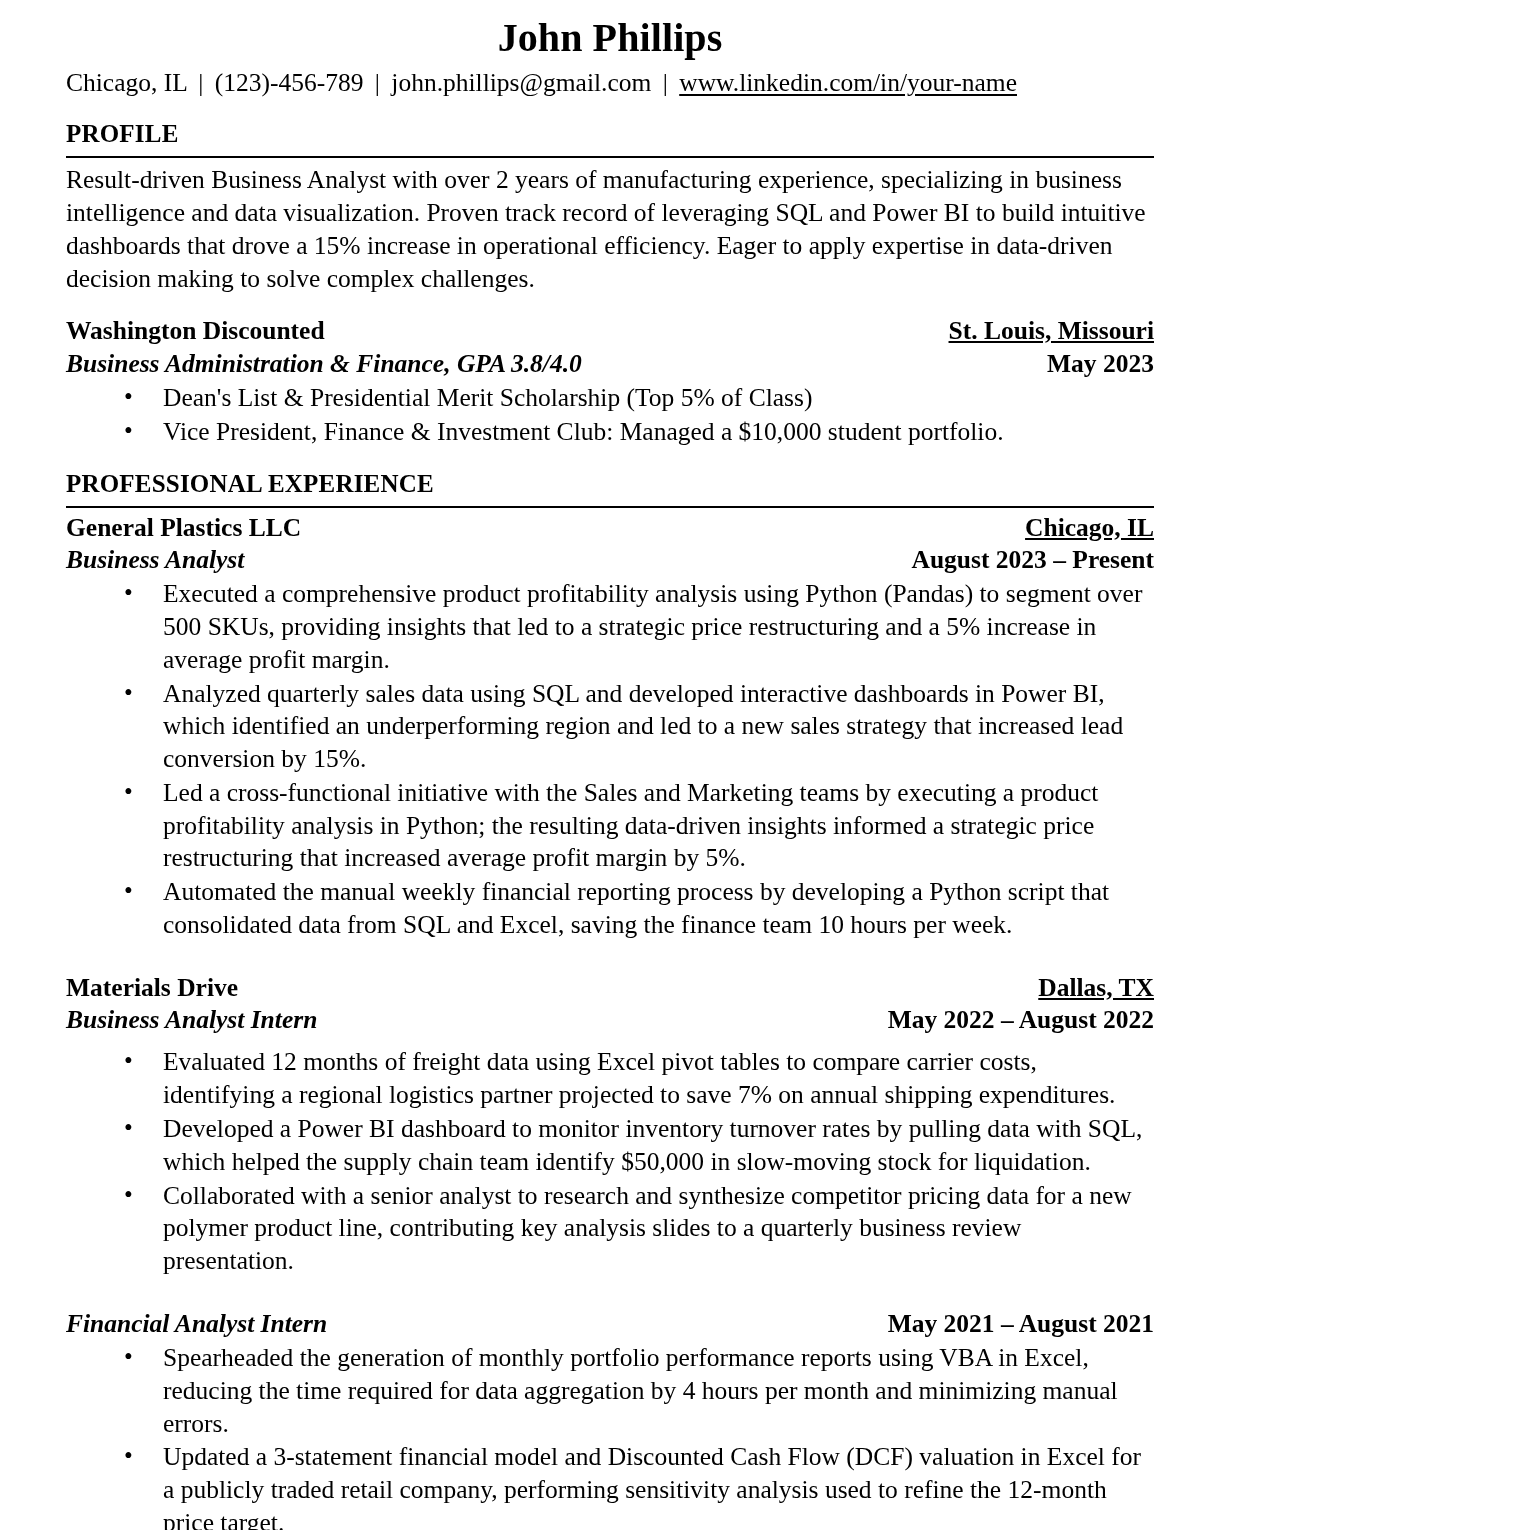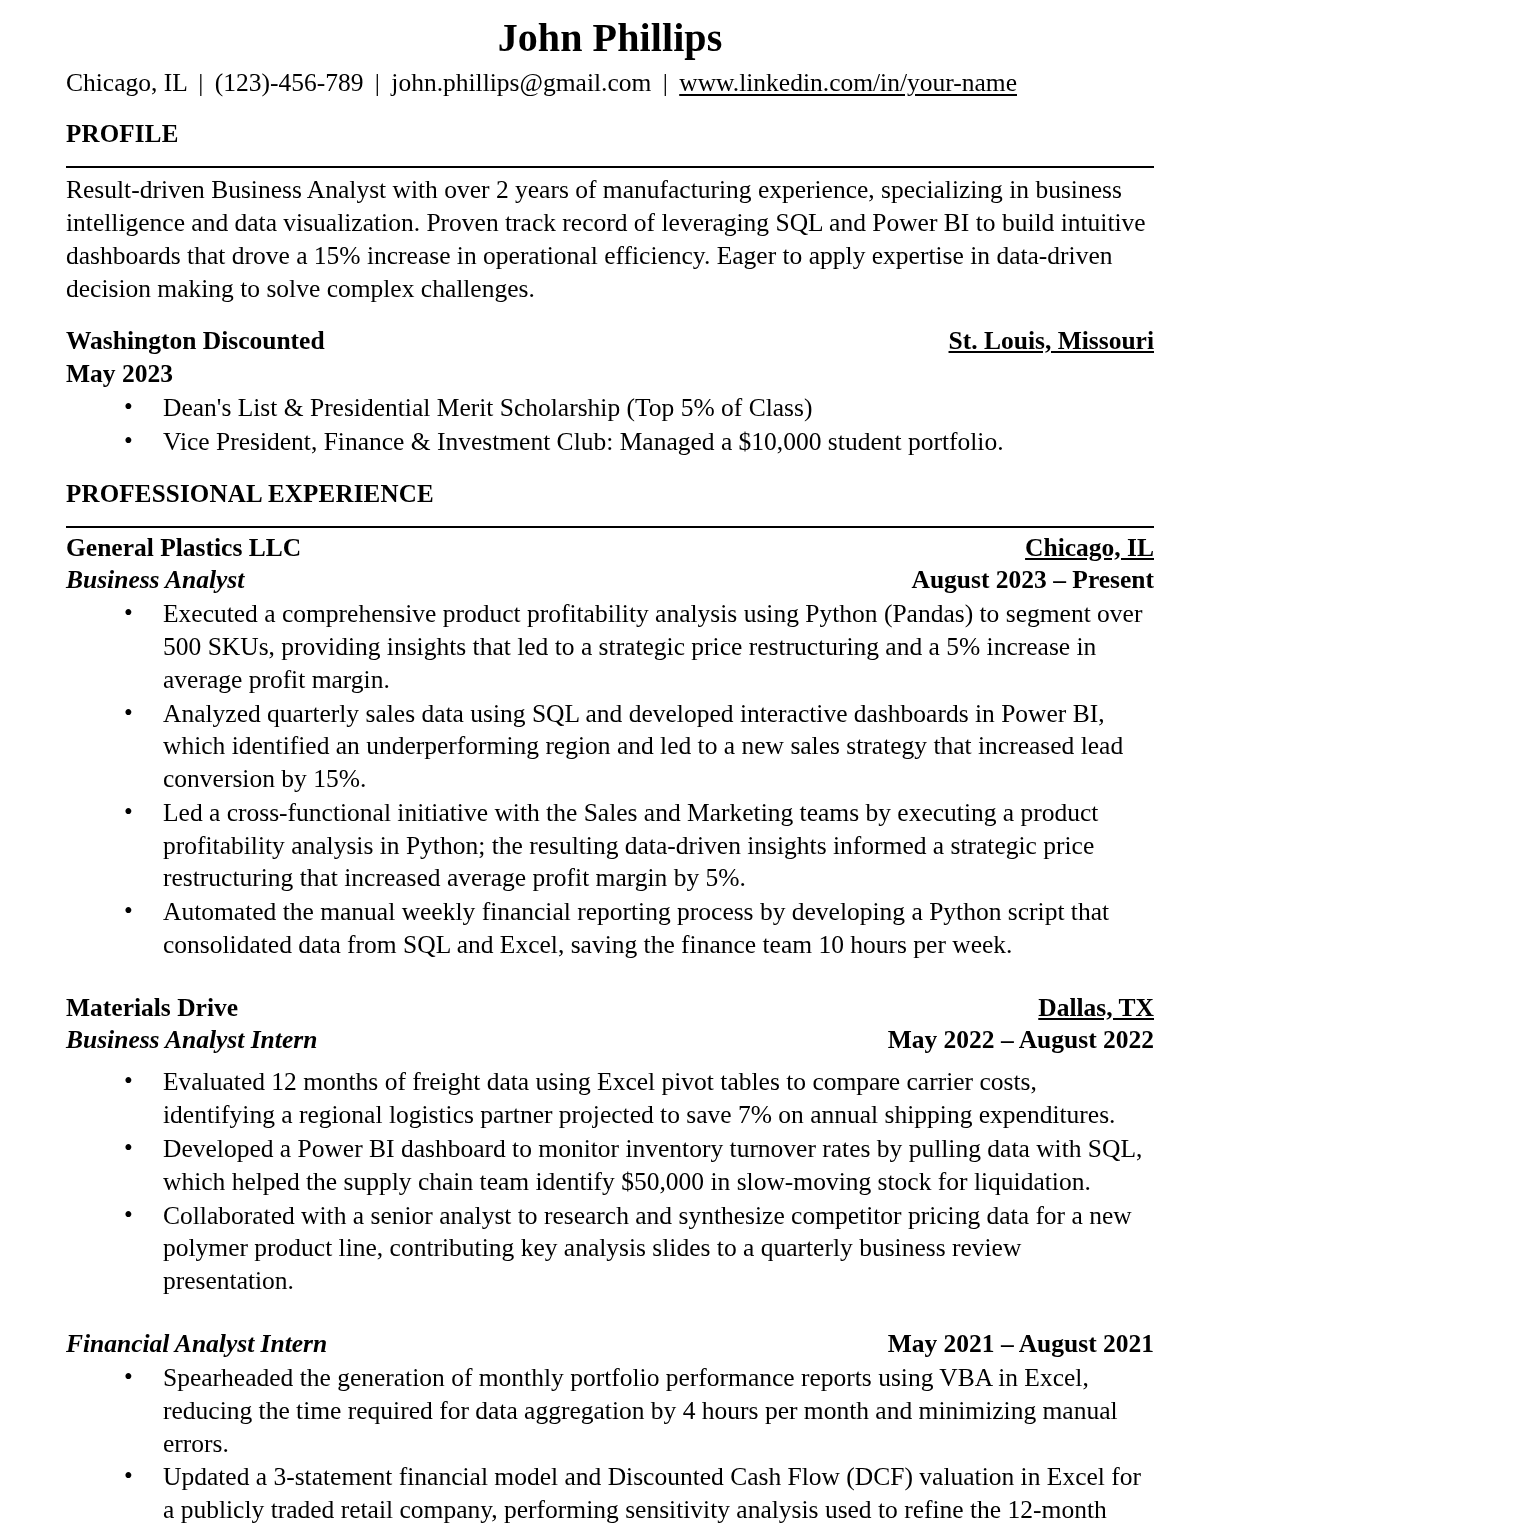--- a/index.html
+++ b/index.html
@@ -48,21 +48,21 @@
 
   
   .section {
     margin-top: 20px;
   }
   .section-title {
     font-size: 25px;
     font-weight: bold;
     line-height: 1.16;
     letter-spacing: 0.2px;
-    padding-bottom: 18px;
+    padding-bottom: 8px;
     border-bottom: 2.6px solid #000;
   }
 
   
   .para {
     font-size: 25.5px;
     line-height: 1.30;
     margin-top: 5px;
     text-align: left;
   }
@@ -152,20 +152,21 @@
   </div>
 
   <div class="section">
 
     <div class="entry">
       <div class="row">
         <span class="org">Washington Discounted</span>
         <span class="loc">St. Louis, Missouri</span>
       </div>
       <div class="row">
+        <span class="role">Business Administration &amp; Finance, GPA 3.8/4.0</span>
         <span class="dates">May 2023</span>
       </div>
       <ul class="bullets edu">
         <li>Dean's List &amp; Presidential Merit Scholarship (Top 5% of Class)</li>
         <li>Vice President, Finance &amp; Investment Club: Managed a $10,000 student portfolio.</li>
       </ul>
     </div>
   </div>
 
   <div class="section">

